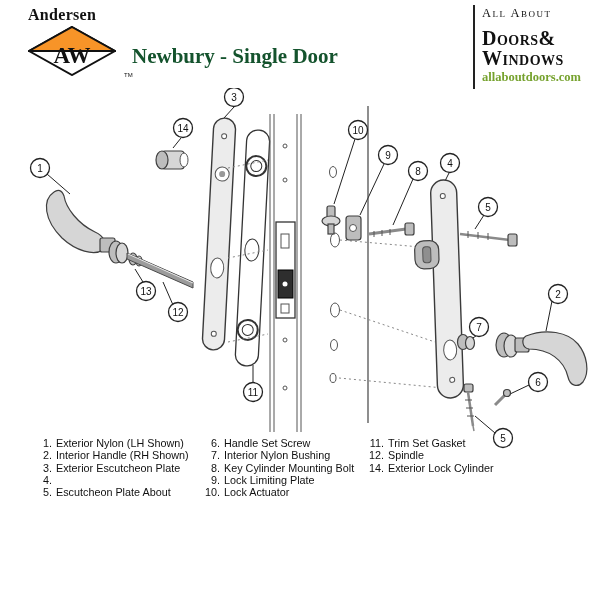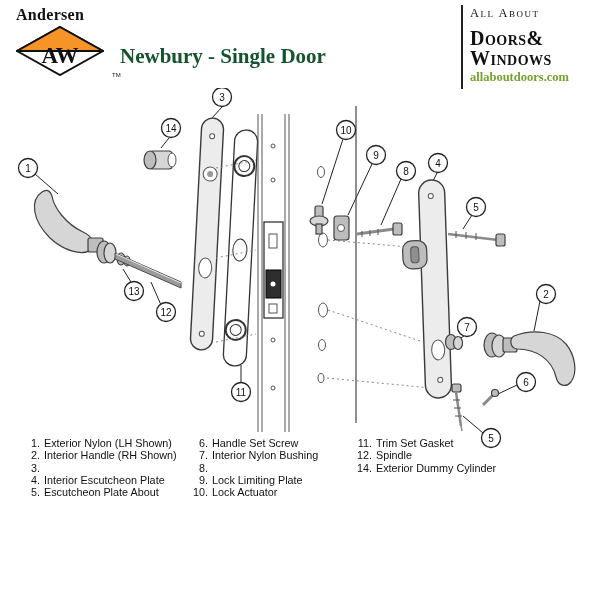--- a/index.html
+++ b/index.html
@@ -1,18 +1,18 @@
 <!DOCTYPE html>
 <html><head>
 <meta charset="utf-8">
 <style>
   *{margin:0;padding:0;box-sizing:border-box}
   html,body{width:600px;height:600px;background:#fff}
   body{font-family:"Liberation Sans",sans-serif;color:#111;position:relative;overflow:hidden}
-  .page{position:absolute;left:0;top:0;width:532px;height:600px;background:#fff}
+  .page{position:absolute;left:12px;top:0;width:532px;height:600px;background:#fff}
 
   
   .brand{position:absolute;left:16px;top:6px;width:110px}
   .brand-name{font-family:"Liberation Serif",serif;font-weight:bold;font-size:16px;color:#111;letter-spacing:.3px}
   .brand-logo{display:block;margin-top:2px}
   .brand-tm{position:absolute;left:96px;top:66px;font-size:6px;color:#111}
   .title{position:absolute;left:120px;top:44px;width:360px;text-align:left;
          font-family:"Liberation Serif",serif;font-weight:bold;font-size:21px;color:#14532d}
   .divider{position:absolute;left:461px;top:5px;width:2px;height:84px;background:#222}
   .store{position:absolute;left:470px;top:7px;width:128px;font-family:"Liberation Serif",serif;line-height:1;color:#111}
@@ -302,41 +302,42 @@
       <div class="legend-row">
         <span class="num">1.</span>
         <span class="lbl">Exterior Nylon (LH Shown)</span>
       </div>
       <div class="legend-row">
         <span class="num">2.</span>
         <span class="lbl">Interior Handle (RH Shown)</span>
       </div>
       <div class="legend-row">
         <span class="num">3.</span>
+        <span class="lbl">Exterior Escutcheon Plate</span>
       </div>
       <div class="legend-row">
         <span class="num">4.</span>
-        <span class="lbl">Interior Escutcheon Plate</span>
       </div>
       <div class="legend-row">
         <span class="num">5.</span>
         <span class="lbl">Escutcheon Plate About</span>
       </div>
     </div>
     <div class="legend-col col2">
       <div class="legend-row">
         <span class="num">6.</span>
         <span class="lbl">Handle Set Screw</span>
       </div>
       <div class="legend-row">
         <span class="num">7.</span>
         <span class="lbl">Interior Nylon Bushing</span>
       </div>
       <div class="legend-row">
         <span class="num">8.</span>
+        <span class="lbl">Key Cylinder Mounting Bolt</span>
       </div>
       <div class="legend-row">
         <span class="num">9.</span>
         <span class="lbl">Lock Limiting Plate</span>
       </div>
       <div class="legend-row">
         <span class="num">10.</span>
         <span class="lbl">Lock Actuator</span>
       </div>
     </div>
@@ -344,18 +345,18 @@
       <div class="legend-row">
         <span class="num">11.</span>
         <span class="lbl">Trim Set Gasket</span>
       </div>
       <div class="legend-row">
         <span class="num">12.</span>
         <span class="lbl">Spindle</span>
       </div>
       <div class="legend-row">
         <span class="num">14.</span>
-        <span class="lbl">Exterior Dummy Cylinder</span>
+        <span class="lbl">Exterior Lock Cylinder</span>
       </div>
     </div>
   </div>
 
 </div>
 
 </body></html>

